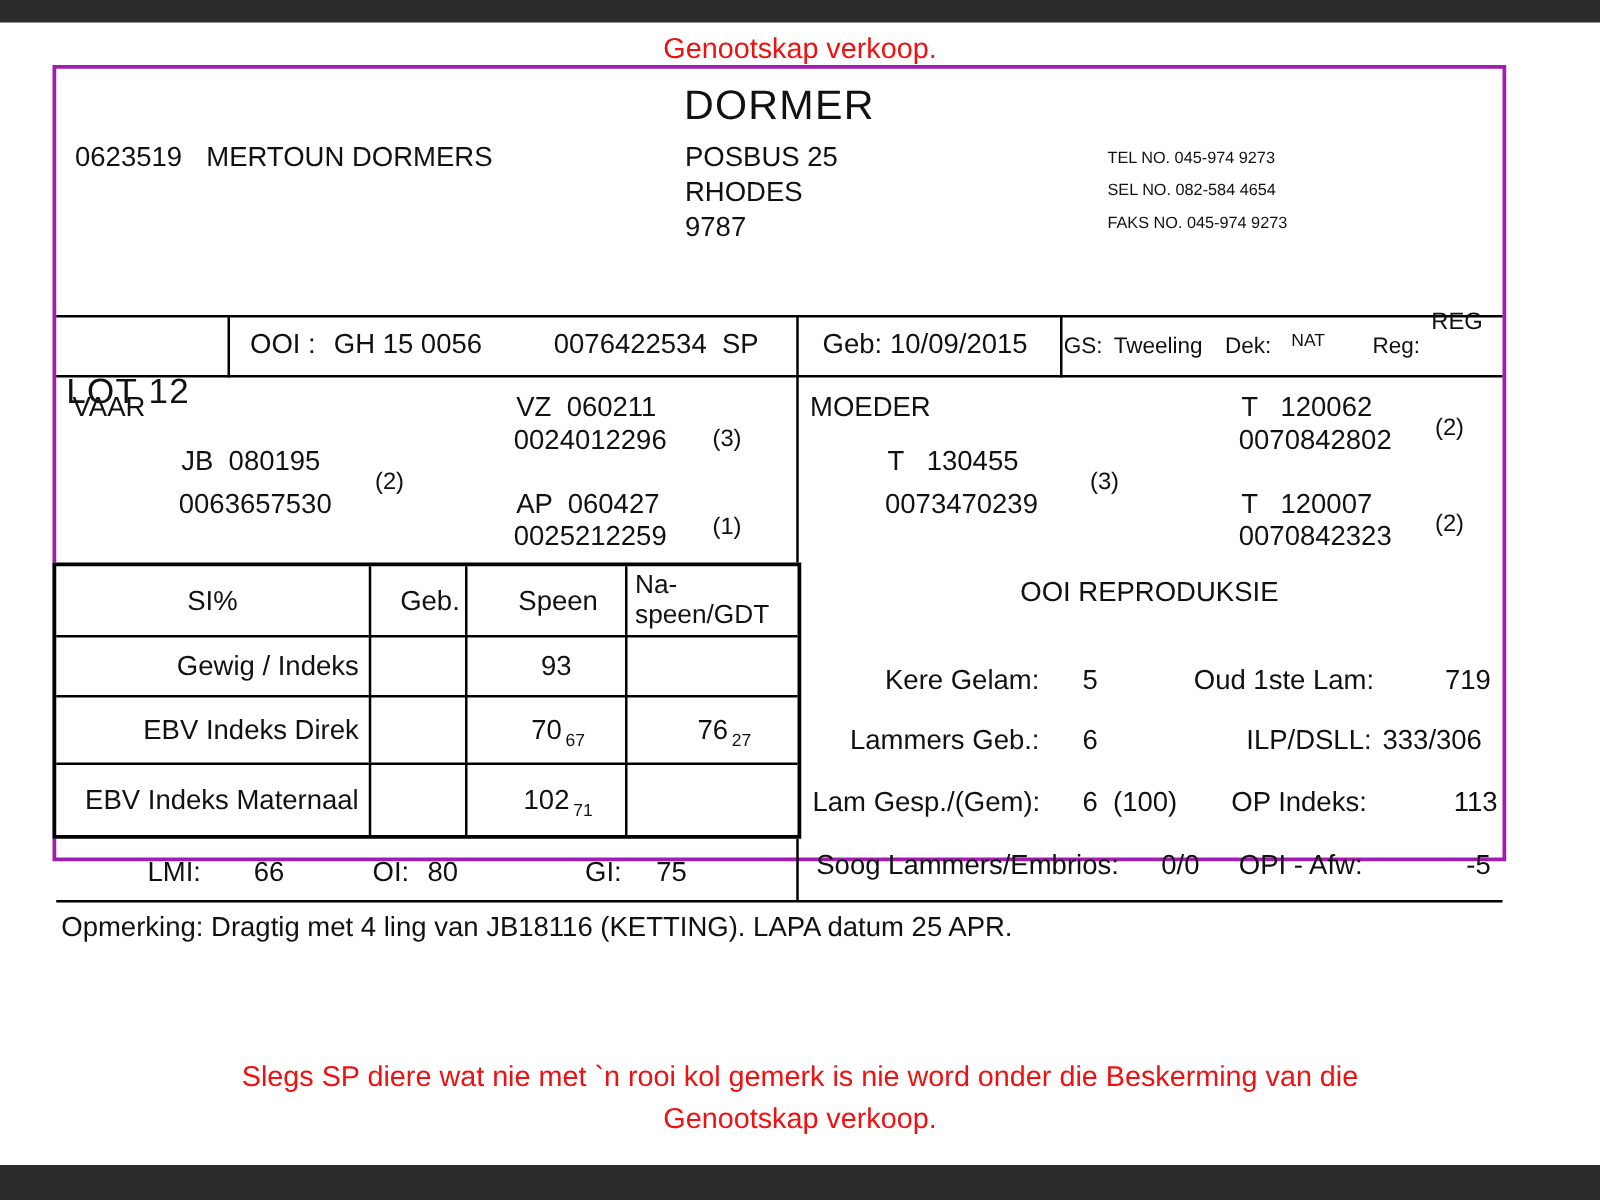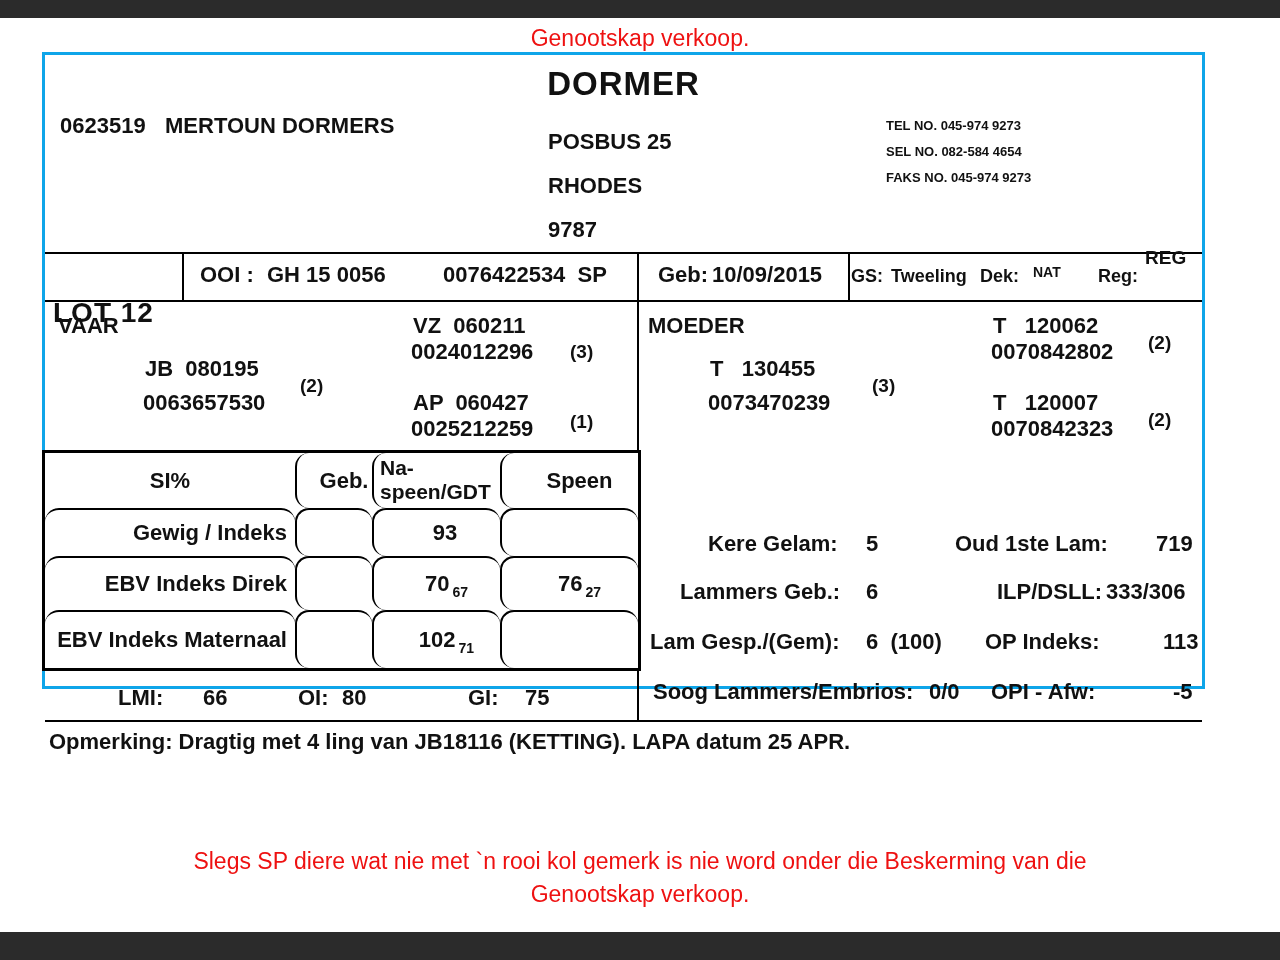--- a/index.html
+++ b/index.html
@@ -10,36 +10,36 @@
     font-family:"Liberation Sans", sans-serif; font-size:22px;
   }
   .abs { position:absolute; }
   .pre { white-space:pre; }
   .bar { position:absolute; left:0; width:100%; background:var(--bar, #2b2b2b); }
   #topbar { top:0; height:18px; }
   #bottombar { top:932px; height:28px; }
   .rednote { position:absolute; left:0; width:100%; text-align:center; color:var(--red, #ee1111); }
   #note-top { top:25px; font-size:23px; }
   #note-bottom { top:845px; font-size:23px; line-height:33px; }
-  .card { position:absolute; left:42px; top:52px; width:1163px; height:637px; border:3px solid #0ea5e9; background:#fff;font-weight:bold; }
+  .card { position:absolute; left:42px; top:52px; width:1163px; height:637px; border:3px solid #a21caf; background:#fff; }
   .hline { position:absolute; left:0; right:0; height:2px; background:#000; }
   .vline { position:absolute; width:2px; background:#000; }
   .title { left:0; top:10px; width:100%; text-align:center; font-size:33px; letter-spacing:1px; }
-  .addr div { line-height:28px;margin-top:16px; }
+  .addr div { line-height:28px; }
   .contacts { font-size:13px; }
   .contacts div { line-height:26px; }
   .lotno { font-size:28px; letter-spacing:1px;margin-top:40px; }
   .f18 { font-size:18px; }
   .score { font-size:19px; }
   .stats {
     position:absolute; left:-3px; top:395px; width:599px; height:221px;
     border:3px solid #000; background:#fff;
     display:grid; grid-template-columns:250px 77px 128px 1fr; grid-template-rows:55px 48px 54px 1fr;
   }
-  .stats > div { display:flex; align-items:center; justify-content:center; font-size:22px;border-radius:14px; }
+  .stats > div { display:flex; align-items:center; justify-content:center; font-size:22px; }
   .stats .cl { border-left:2px solid #000;padding-left:19px; }
   .stats .ct { border-top:2px solid #000; }
   .stats .lab { justify-content:flex-end; padding-right:8px; white-space:pre; }
   .stats .hdr2 { flex-direction:column; align-items:flex-start; justify-content:flex-start;
                  padding:3px 0 0 6px; line-height:24px; font-size:21px; }
   .sub { font-size:14px; position:relative; top:8px; margin-left:3px;text-align:center; }
   .repro-title { width:565px; text-align:center; }
 </style>
 </head>
 <body>
@@ -104,25 +104,25 @@
   <span class="abs pre" style="left:948px;top:258px">T   120062</span>
   <span class="abs pre" style="left:946px;top:284px">0070842802</span>
   <span class="abs score" style="left:1103px;top:277px">(2)</span>
   <span class="abs pre" style="left:948px;top:335px">T   120007</span>
   <span class="abs pre" style="left:946px;top:361px">0070842323</span>
   <span class="abs score" style="left:1103px;top:354px">(2)</span>
 
   <div class="stats">
     <div>SI%</div>
     <div class="cl">Geb.</div>
+    <div class="cl">Speen</div>
     <div class="cl hdr2">
       <div>Na-</div>
       <div>speen/GDT</div>
     </div>
-    <div class="cl">Speen</div>
 
     <div class="ct lab">Gewig / Indeks</div>
     <div class="ct cl"></div>
     <div class="ct cl">
         <span>93</span>
         <span class="sub"></span>
       </div>
     <div class="ct cl"></div>
 
     <div class="ct lab">EBV Indeks Direk</div>
@@ -145,20 +145,21 @@
     <div class="ct cl"></div>
   </div>
 
   <span class="abs" style="left:73px;top:630px">LMI:</span>
   <span class="abs" style="left:158px;top:630px">66</span>
   <span class="abs" style="left:253px;top:630px">OI:</span>
   <span class="abs" style="left:297px;top:630px">80</span>
   <span class="abs" style="left:423px;top:630px">GI:</span>
   <span class="abs" style="left:480px;top:630px">75</span>
 
+  <div class="abs repro-title" style="left:592px;top:406px">OOI REPRODUKSIE</div>
 
   <span class="abs" style="left:663px;top:476px">Kere Gelam:</span>
   <span class="abs" style="left:821px;top:476px">5</span>
   <span class="abs" style="left:910px;top:476px">Oud 1ste Lam:</span>
   <span class="abs" style="left:1111px;top:476px">719</span>
 
   <span class="abs" style="left:635px;top:524px">Lammers Geb.:</span>
   <span class="abs" style="left:821px;top:524px">6</span>
   <span class="abs" style="left:952px;top:524px">ILP/DSLL:</span>
   <span class="abs" style="left:1061px;top:524px">333/306</span>

